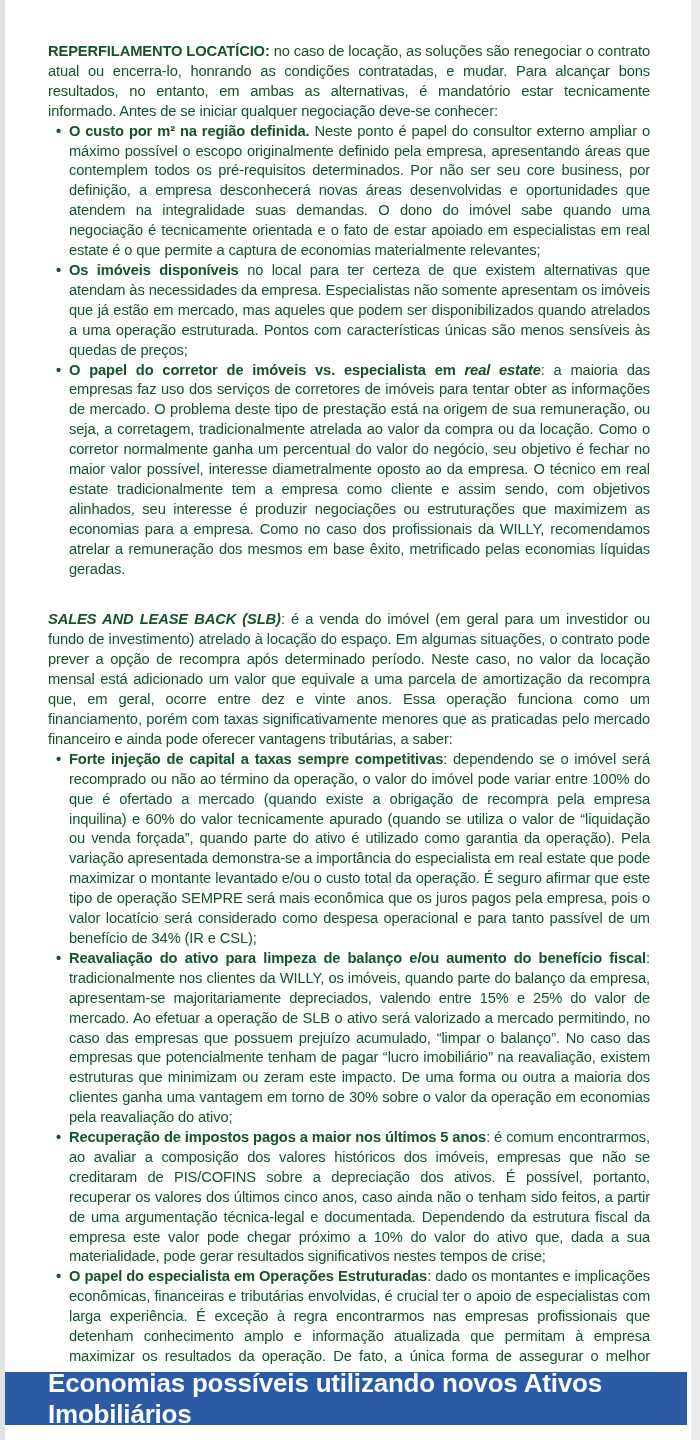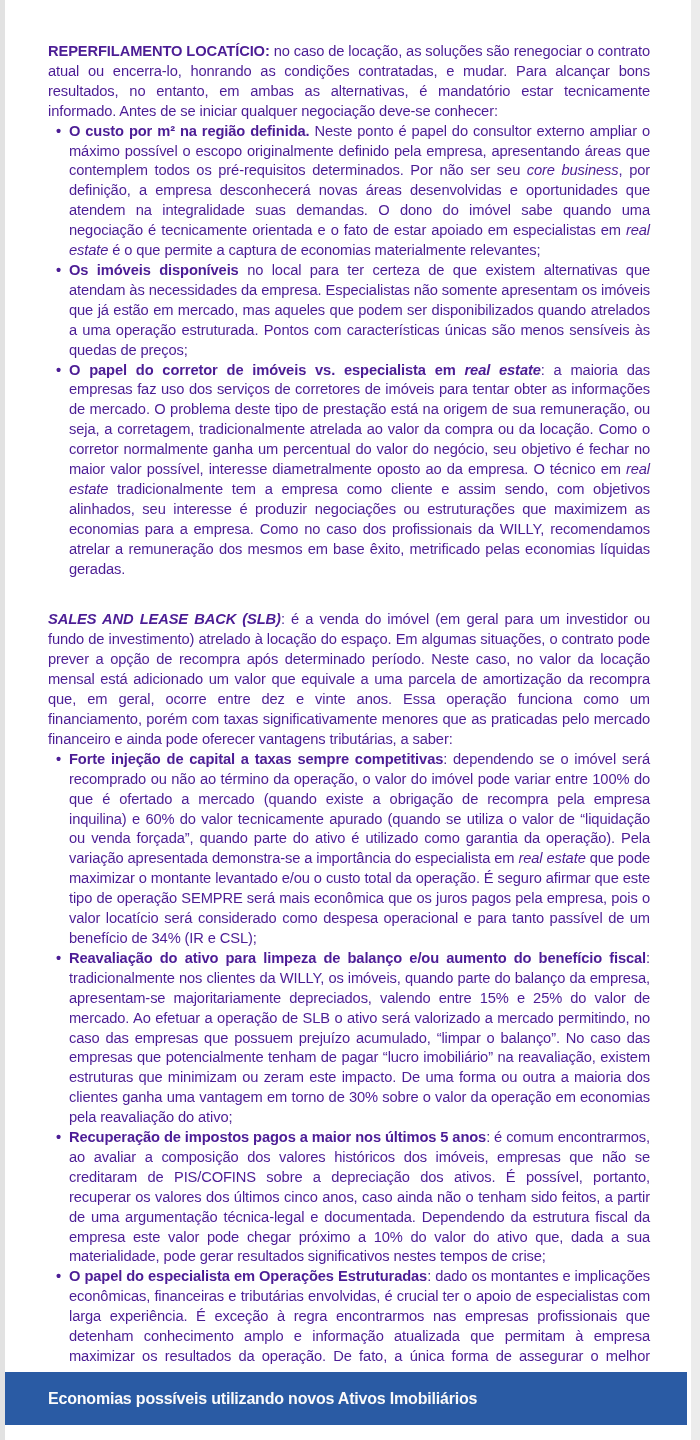--- a/index.html
+++ b/index.html
@@ -11,47 +11,47 @@
   .edge-strip{position:absolute;top:0;bottom:0;background:#e2e2e2;}
   .edge-left{left:0;width:5px;}
   .edge-right{right:0;width:9px;background:#ececec;}
   .sheet{
     position:absolute;left:5px;right:9px;top:0;bottom:0;background:#ffffff;
   }
   .content{
     box-sizing:border-box;
     padding:42px 41px 0 43px;
     height:1366px;overflow:hidden;
-    color:#4c1d95;
+    color:#14532d;
     font-size:14.7px;line-height:19.9px;
     letter-spacing:-0.12px;
     text-align:justify;
   }
   .para{margin:0;}
   .para-gap{margin-top:31px;}
   ul.bullets{
     margin:0;padding:0 0 0 21px;list-style:none;
   }
   ul.bullets li{position:relative;margin:0;}
   ul.bullets li::before{
     content:"\2022";
     position:absolute;left:-13px;top:0;
     font-weight:bold;
   }
   .seg-b{font-weight:bold;}
-  .seg-i{font-style:italic;}
+  .seg-i{}
   .seg-bi{font-weight:bold;font-style:italic;}
   .banner{
     position:absolute;left:0;right:4px;top:1372px;height:53px;
     background:#2a5ba4;
     display:flex;align-items:center;
     padding-left:43px;box-sizing:border-box;
   }
   .banner-label{
-    color:#fbfbfb;font-weight:bold;font-size:16px;letter-spacing:-0.2px;
+    color:#fbfbfb;font-weight:bold;font-size:26px;letter-spacing:-0.2px;
   }
 </style>
 </head>
 <body>
 
 <div class="edge-strip edge-left"></div>
 <div class="edge-strip edge-right"></div>
 
 <div class="sheet">
   <div class="content">

